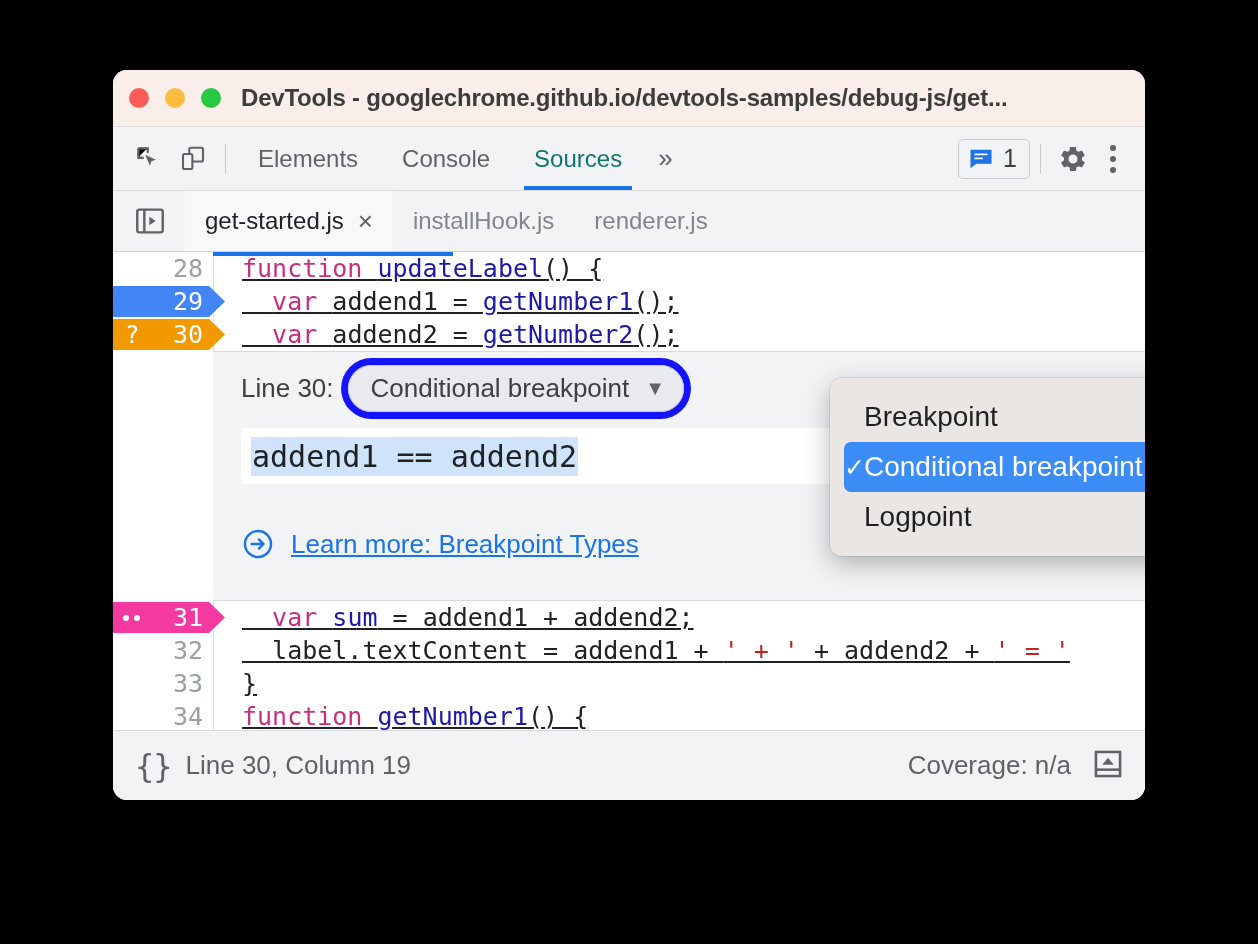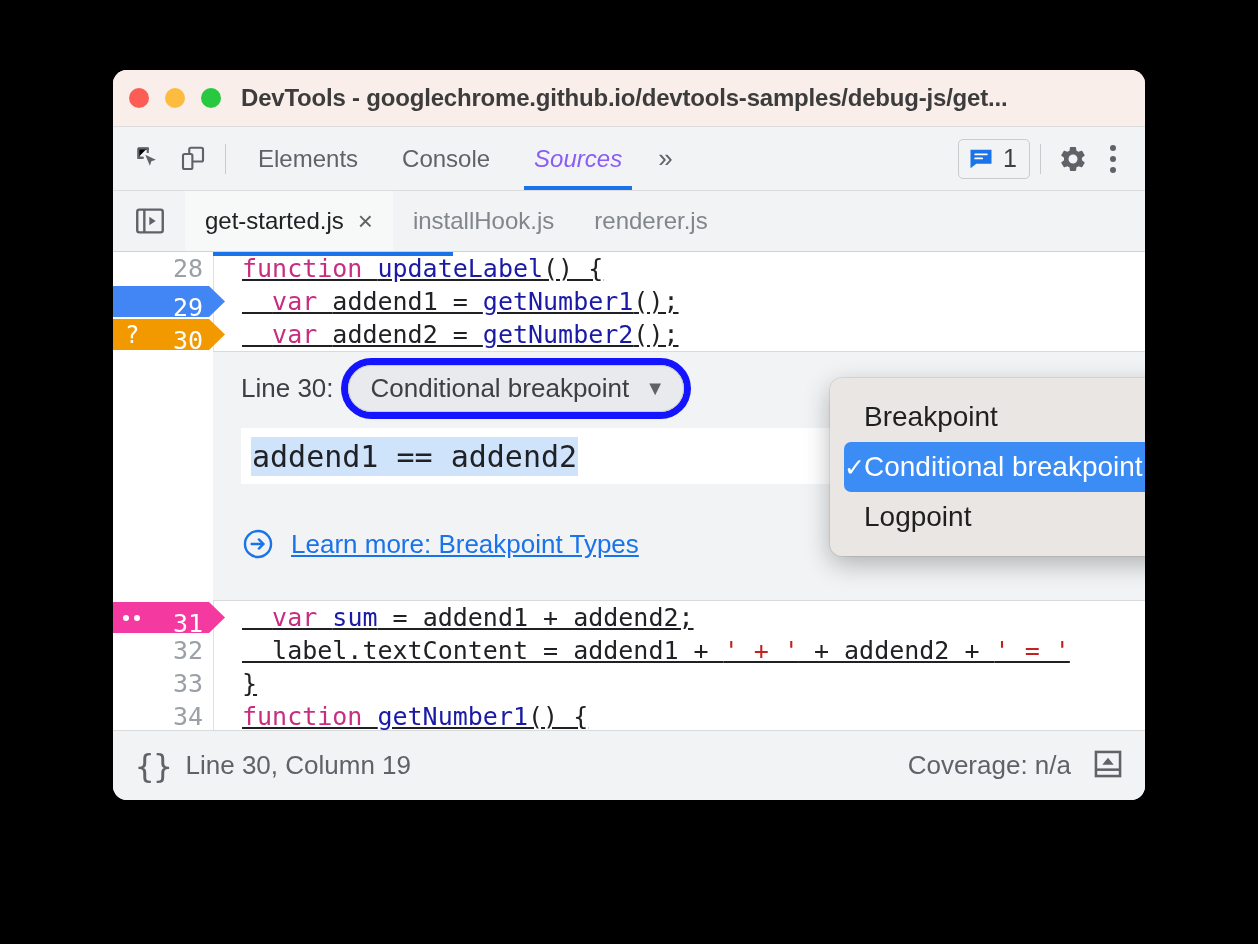--- a/index.html
+++ b/index.html
@@ -41,21 +41,21 @@
   .tb-icon{
     width:44px;height:44px;display:flex;align-items:center;justify-content:center;
     flex:0 0 auto;
   }
   .tb-sep{width:1px;height:30px;background:#c8cbcd;margin:0 10px;flex:0 0 auto;}
   .tabs{display:flex;align-items:center;height:100%;}
   .tab{
     font-size:24px;color:#5f6368;padding:0 22px;height:100%;
     display:flex;align-items:center;position:relative;white-space:nowrap;
   }
-  .tab.active{color:#8b5cf6;font-style:italic;}
+  .tab.active{color:#0f766e;}
   .tab.active:after{
     content:"";position:absolute;left:12px;right:12px;bottom:0;height:4px;
     background:#1a73e8;
   }
   .chev{font-size:26px;color:#5f6368;padding:0 14px;display:flex;align-items:center;}
   .spacer{flex:1 1 auto;}
   .msg-chip{
     display:flex;align-items:center;gap:8px;border:1px solid #c9ccce;border-radius:5px;
     padding:4px 12px 4px 8px;height:40px;box-sizing:border-box;background:transparent;
   }
@@ -93,21 +93,21 @@
 
   
   .bp{
     position:absolute;left:0;top:1px;width:112px;height:31px;z-index:1;
     clip-path:polygon(0 0, 96px 0, 112px 50%, 96px 100%, 0 100%);
   }
   .bp-blue{background:#4285f4;}
   .bp-orange{background:#f29900;}
   .bp-pink{background:#f439a0;}
   .bp-label{
-    position:absolute;left:0;top:7px;width:96px;height:31px;z-index:3;
+    position:absolute;left:0;top:1px;width:96px;height:31px;z-index:3;
     display:flex;align-items:center;justify-content:flex-end;padding-right:6px;
     box-sizing:border-box;color:#fff;font-family:"DejaVu Sans Mono", monospace;font-size:25px;
   }
   .bp-glyph{
     position:absolute;left:12px;top:1px;height:31px;z-index:3;display:flex;align-items:center;
     color:#fff;font-family:"DejaVu Sans Mono", monospace;font-size:24px;
   }
   .bp-dots{position:absolute;left:10px;top:1px;height:31px;z-index:3;display:flex;align-items:center;gap:5px;}
   .bp-dot{width:6px;height:6px;border-radius:50%;background:#fff;}
 

